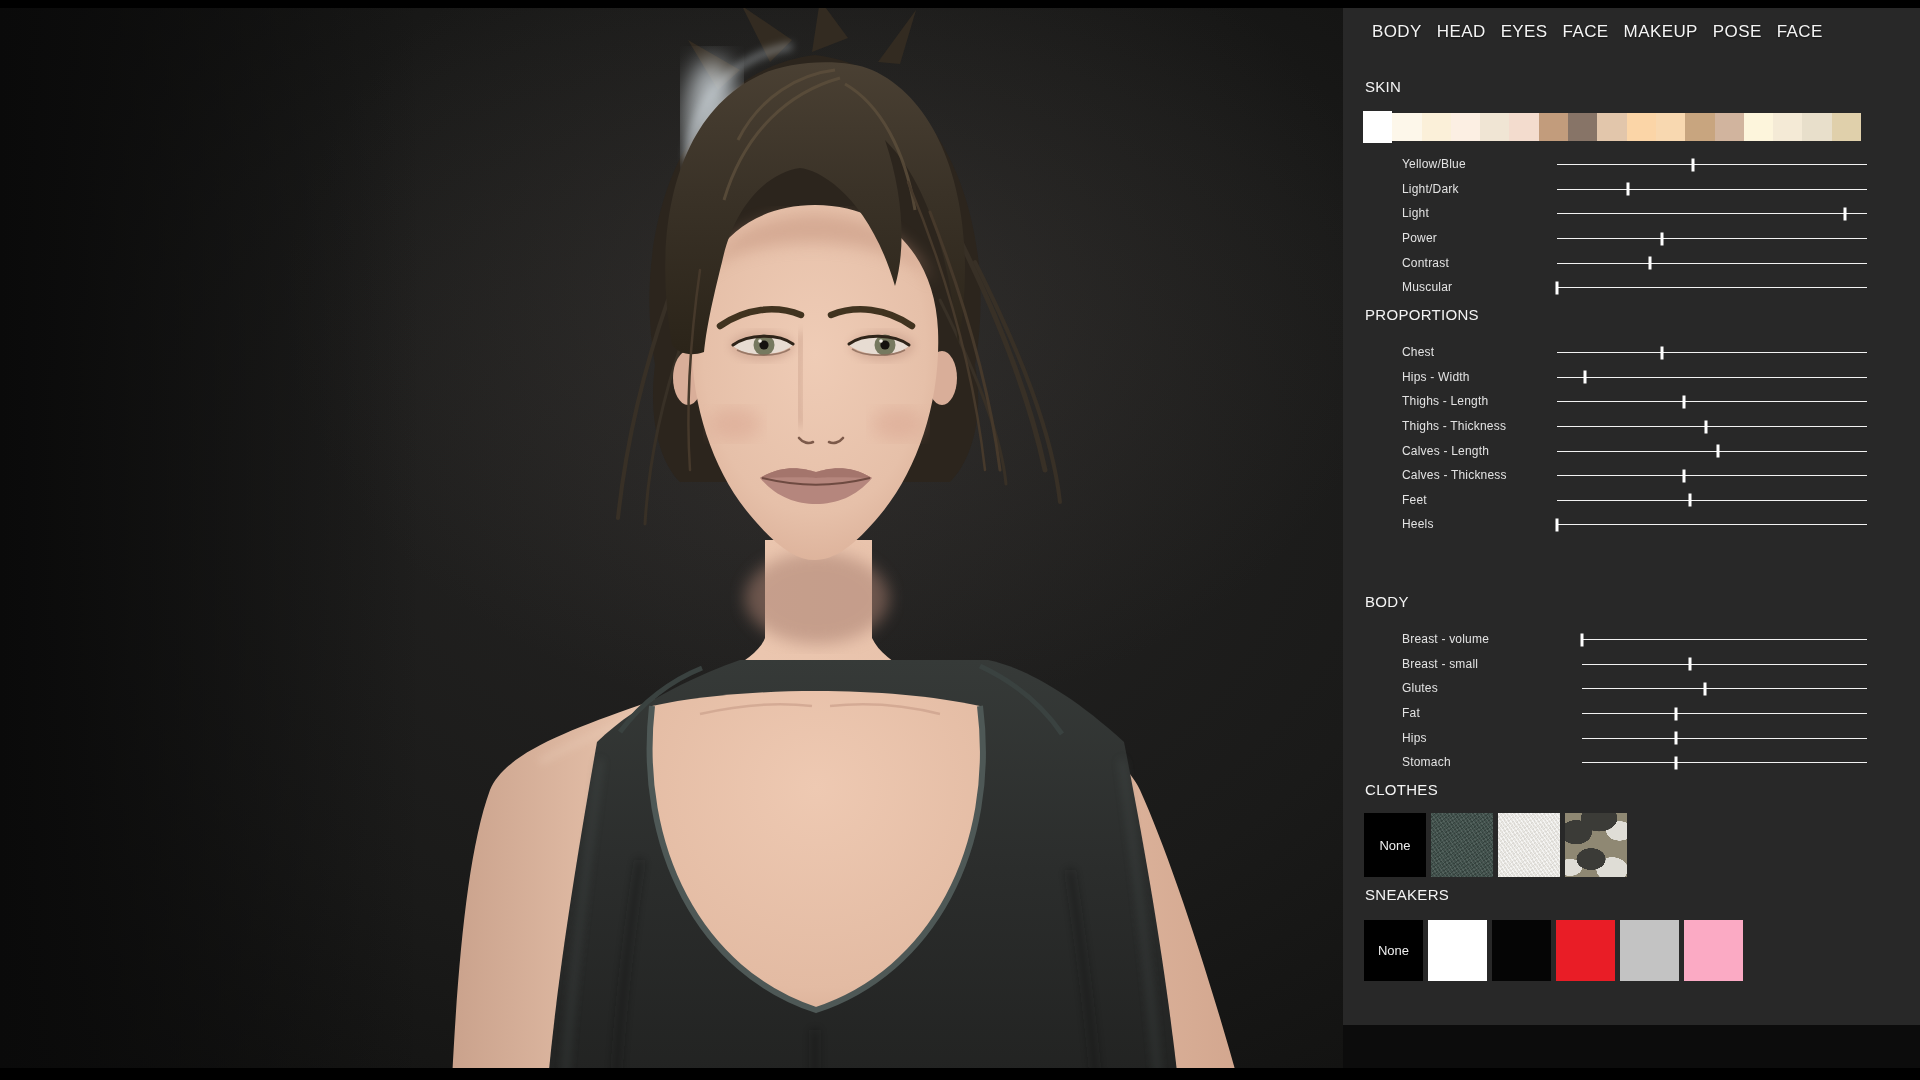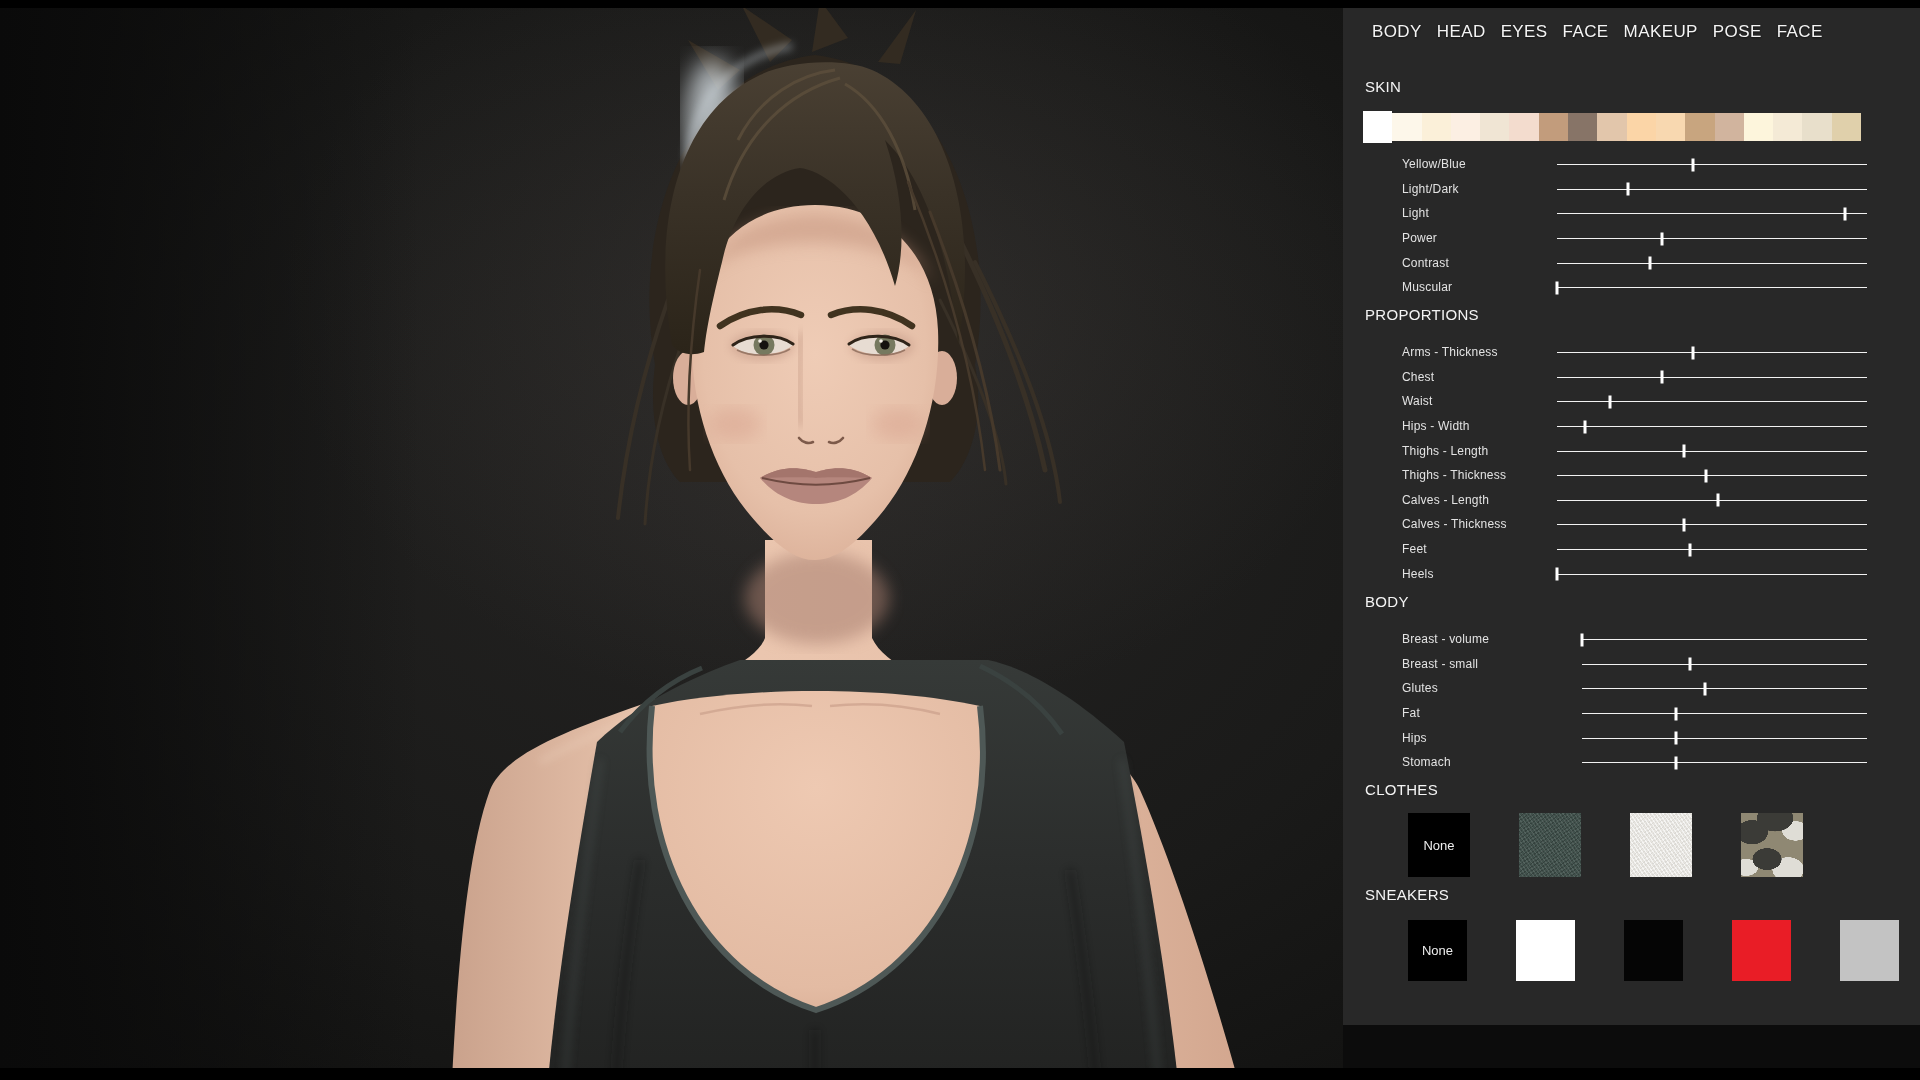--- a/index.html
+++ b/index.html
@@ -40,21 +40,21 @@
   .slider-row{position:relative;height:24.6px;}
   .slider-label{position:absolute;left:59px;top:50%;transform:translateY(-50%);
       font-size:12px;color:#e3e3e3;letter-spacing:.2px;white-space:nowrap;}
   .slider-track{position:absolute;left:214px;width:310px;top:50%;height:1px;
       background:#f2f2f2;}
   .body-ind .slider-track{left:239px;width:285px;}
   .slider-handle{position:absolute;top:50%;transform:translate(-50%,-50%);
       width:3px;height:13px;background:#ffffff;}
 
   .swatch-row{position:absolute;left:21px;display:flex;gap:5px;}
-  .swatch{width:62px;height:64px;margin-left:44px;}
+  .swatch{width:62px;height:64px;}
   .swatch-row.sneakers .swatch{width:59px;height:61px;}
   .swatch.none{background:#000;display:flex;align-items:center;justify-content:center;
       color:#eee;font-size:13px;}
 
   .teal-fabric{background-color:#41514c;
       background-image:repeating-linear-gradient(55deg, rgba(255,255,255,.10) 0 1px, transparent 1px 3px),
                        repeating-linear-gradient(-35deg, rgba(0,0,0,.20) 0 1px, transparent 1px 3px);}
   .white-fabric{background-color:#e6e4df;
       background-image:repeating-linear-gradient(55deg, rgba(255,255,255,.65) 0 1px, transparent 1px 3px),
                        repeating-linear-gradient(-35deg, rgba(0,0,0,.05) 0 1px, transparent 1px 3px);}
@@ -303,35 +303,23 @@
     <span class="slider-label">Muscular</span>
     <div class="slider-track">
       <div class="slider-handle" style="left: 0%;"></div>
     </div>
   </div>
     </div>
 
   <div class="sec-title" style="top:306px">PROPORTIONS</div>
   <div class="slider-group" style="top:340px" id="prop-sliders">
       <div class="slider-row">
-    <span class="slider-label">Arms - Thickness</span>
-    <div class="slider-track">
-      <div class="slider-handle" style="left: 44%;"></div>
-    </div>
-  </div>
-      <div class="slider-row">
     <span class="slider-label">Chest</span>
     <div class="slider-track">
       <div class="slider-handle" style="left: 34%;"></div>
-    </div>
-  </div>
-      <div class="slider-row">
-    <span class="slider-label">Waist</span>
-    <div class="slider-track">
-      <div class="slider-handle" style="left: 17%;"></div>
     </div>
   </div>
       <div class="slider-row">
     <span class="slider-label">Hips - Width</span>
     <div class="slider-track">
       <div class="slider-handle" style="left: 9%;"></div>
     </div>
   </div>
       <div class="slider-row">
     <span class="slider-label">Thighs - Length</span>

